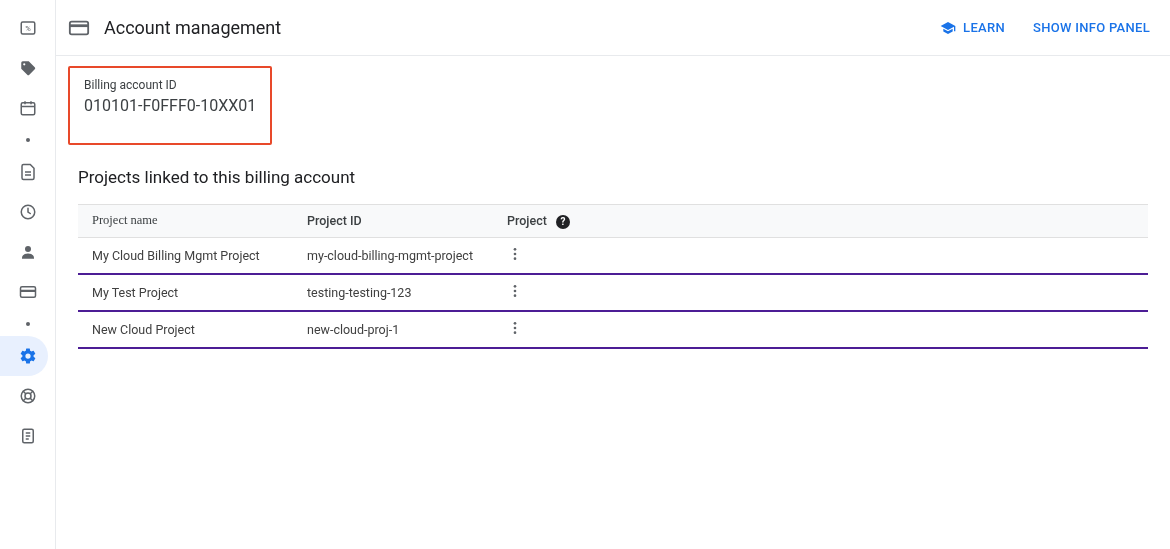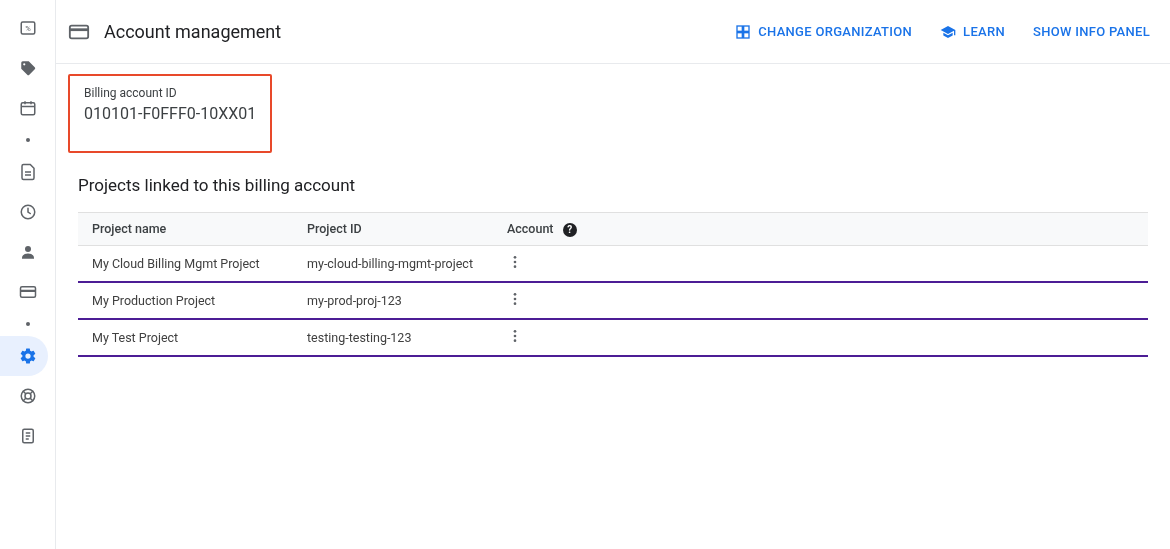--- a/index.html
+++ b/index.html
@@ -35,21 +35,21 @@
   .sidebar-item.dot { height: 24px; }
   .sidebar-item.dot .dot-glyph { width: 4px; height: 4px; background: #5f6368; border-radius: 50%; }
   .sidebar-item.active { background: #e8f0fe; color: #1a73e8; }
   .sidebar-item svg { width: 18px; height: 18px; fill: currentColor; }
 
   
   .main { flex: 1; display: flex; flex-direction: column; min-width: 0; }
 
   
   .header {
-    display: flex; align-items: center; height: 64px;
+    display: flex; align-items: center; height: 56px;
     padding-left: 12px; padding-right: 20px;
     border-bottom: 1px solid #e8eaed;
   }
   .header-icon { color: #5f6368; margin-right: 14px; display:flex; }
   .header-icon svg { width: 22px; height: 22px; fill: currentColor; }
   .page-title { font-size: 18px; color: #202124; font-weight: 400; }
   .header-actions { margin-left: auto; display: flex; align-items: center; gap: 28px; }
   .action-btn {
     display: flex; align-items: center; gap: 7px;
     color: #1a73e8; font-size: 13px; font-weight: 500; letter-spacing: .3px;
@@ -84,21 +84,21 @@
   .help-dot {
     display: inline-flex; width: 14px; height: 14px; border-radius: 50%;
     background: #202124; color: #fff; align-items: center; justify-content: center;
     font-size: 10px; font-weight: 700; margin-left: 6px; vertical-align: middle;
   }
   table.projects tbody td {
     padding: 8px 14px; border-bottom: 2px solid #4c1d95; color: #404040;
   }
   .kebab { cursor: pointer; color:#5f6368; display:inline-flex; }
   .kebab svg { width: 16px; height: 16px; fill: currentColor; }
-  .col-name { width: 215px; }
+  .col-name { width: 215px; font-family: Liberation Serif, serif; }
   .col-id { width: 200px; }
 </style>
 </head>
 <body>
 
 <div class="app">
 
   <div class="sidebar">
     <div class="sidebar-item">
       <svg viewBox="0 0 24 24">
@@ -180,29 +180,20 @@
       <span class="header-icon">
         <svg viewBox="0 0 24 24">
             <rect x="2" y="5" width="20" height="14" rx="2" fill="none" stroke="currentColor" stroke-width="2"></rect>
             <rect x="2" y="8" width="20" height="3"></rect>
           </svg>
       </span>
       <span class="page-title">Account management</span>
       <div class="header-actions">
         <div class="action-btn">
           <svg viewBox="0 0 24 24">
-              <rect x="3" y="3" width="8" height="8" fill="none" stroke="currentColor" stroke-width="2"></rect>
-              <rect x="13" y="3" width="8" height="8" fill="none" stroke="currentColor" stroke-width="2"></rect>
-              <rect x="3" y="13" width="8" height="8" fill="none" stroke="currentColor" stroke-width="2"></rect>
-              <rect x="13" y="13" width="8" height="8" fill="none" stroke="currentColor" stroke-width="2"></rect>
-            </svg>
-          <span>CHANGE ORGANIZATION</span>
-        </div>
-        <div class="action-btn">
-          <svg viewBox="0 0 24 24">
               <path d="M12 3L1 9l11 6 9-4.91V17h2V9z"></path>
               <path d="M5 13.18v4L12 21l7-3.82v-4L12 17z"></path>
             </svg>
           <span>LEARN</span>
         </div>
         <div class="show-info">SHOW INFO PANEL</div>
       </div>
     </div>
 
     <div class="content">
@@ -212,56 +203,56 @@
       </div>
 
       <h2 class="section-title">Projects linked to this billing account</h2>
 
       <table class="projects">
         <thead>
           <tr>
             <th class="col-name">Project name</th>
             <th class="col-id">Project ID</th>
             <th class="actions-hd">
-              <span>Account</span>
+              <span>Project</span>
               <span class="help-dot">?</span>
             </th>
           </tr>
         </thead>
         <tbody>
           <tr>
             <td>My Cloud Billing Mgmt Project</td>
             <td>my-cloud-billing-mgmt-project</td>
             <td><span class="kebab">
                   <svg viewBox="0 0 24 24">
                     <circle cx="12" cy="5" r="2"></circle>
                     <circle cx="12" cy="12" r="2"></circle>
                     <circle cx="12" cy="19" r="2"></circle>
                   </svg>
                 </span></td>
           </tr>
           <tr>
-            <td>My Production Project</td>
-            <td>my-prod-proj-123</td>
-            <td><span class="kebab">
-                  <svg viewBox="0 0 24 24">
-                    <circle cx="12" cy="5" r="2"></circle>
-                    <circle cx="12" cy="12" r="2"></circle>
-                    <circle cx="12" cy="19" r="2"></circle>
-                  </svg>
-                </span></td>
-          </tr>
-          <tr>
             <td>My Test Project</td>
             <td>testing-testing-123</td>
             <td><span class="kebab">
                   <svg viewBox="0 0 24 24">
                     <circle cx="12" cy="5" r="2"></circle>
                     <circle cx="12" cy="12" r="2"></circle>
                     <circle cx="12" cy="19" r="2"></circle>
                   </svg>
                 </span></td>
           </tr>
+          <tr>
+            <td>New Cloud Project</td>
+            <td>new-cloud-proj-1</td>
+            <td><span class="kebab">
+                  <svg viewBox="0 0 24 24">
+                    <circle cx="12" cy="5" r="2"></circle>
+                    <circle cx="12" cy="12" r="2"></circle>
+                    <circle cx="12" cy="19" r="2"></circle>
+                  </svg>
+                </span></td>
+          </tr>
         </tbody>
       </table>
     </div>
   </div>
 </div>
 
 </body></html>

